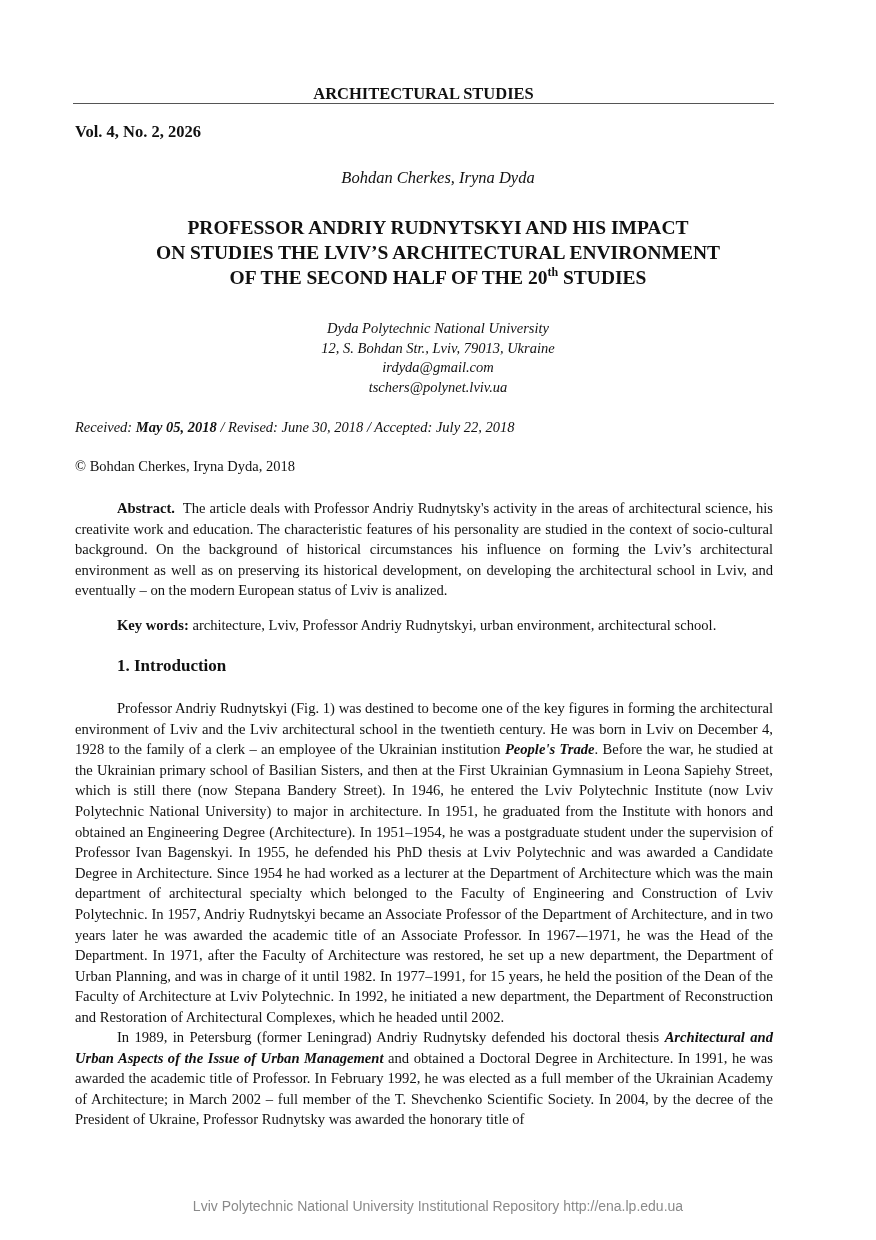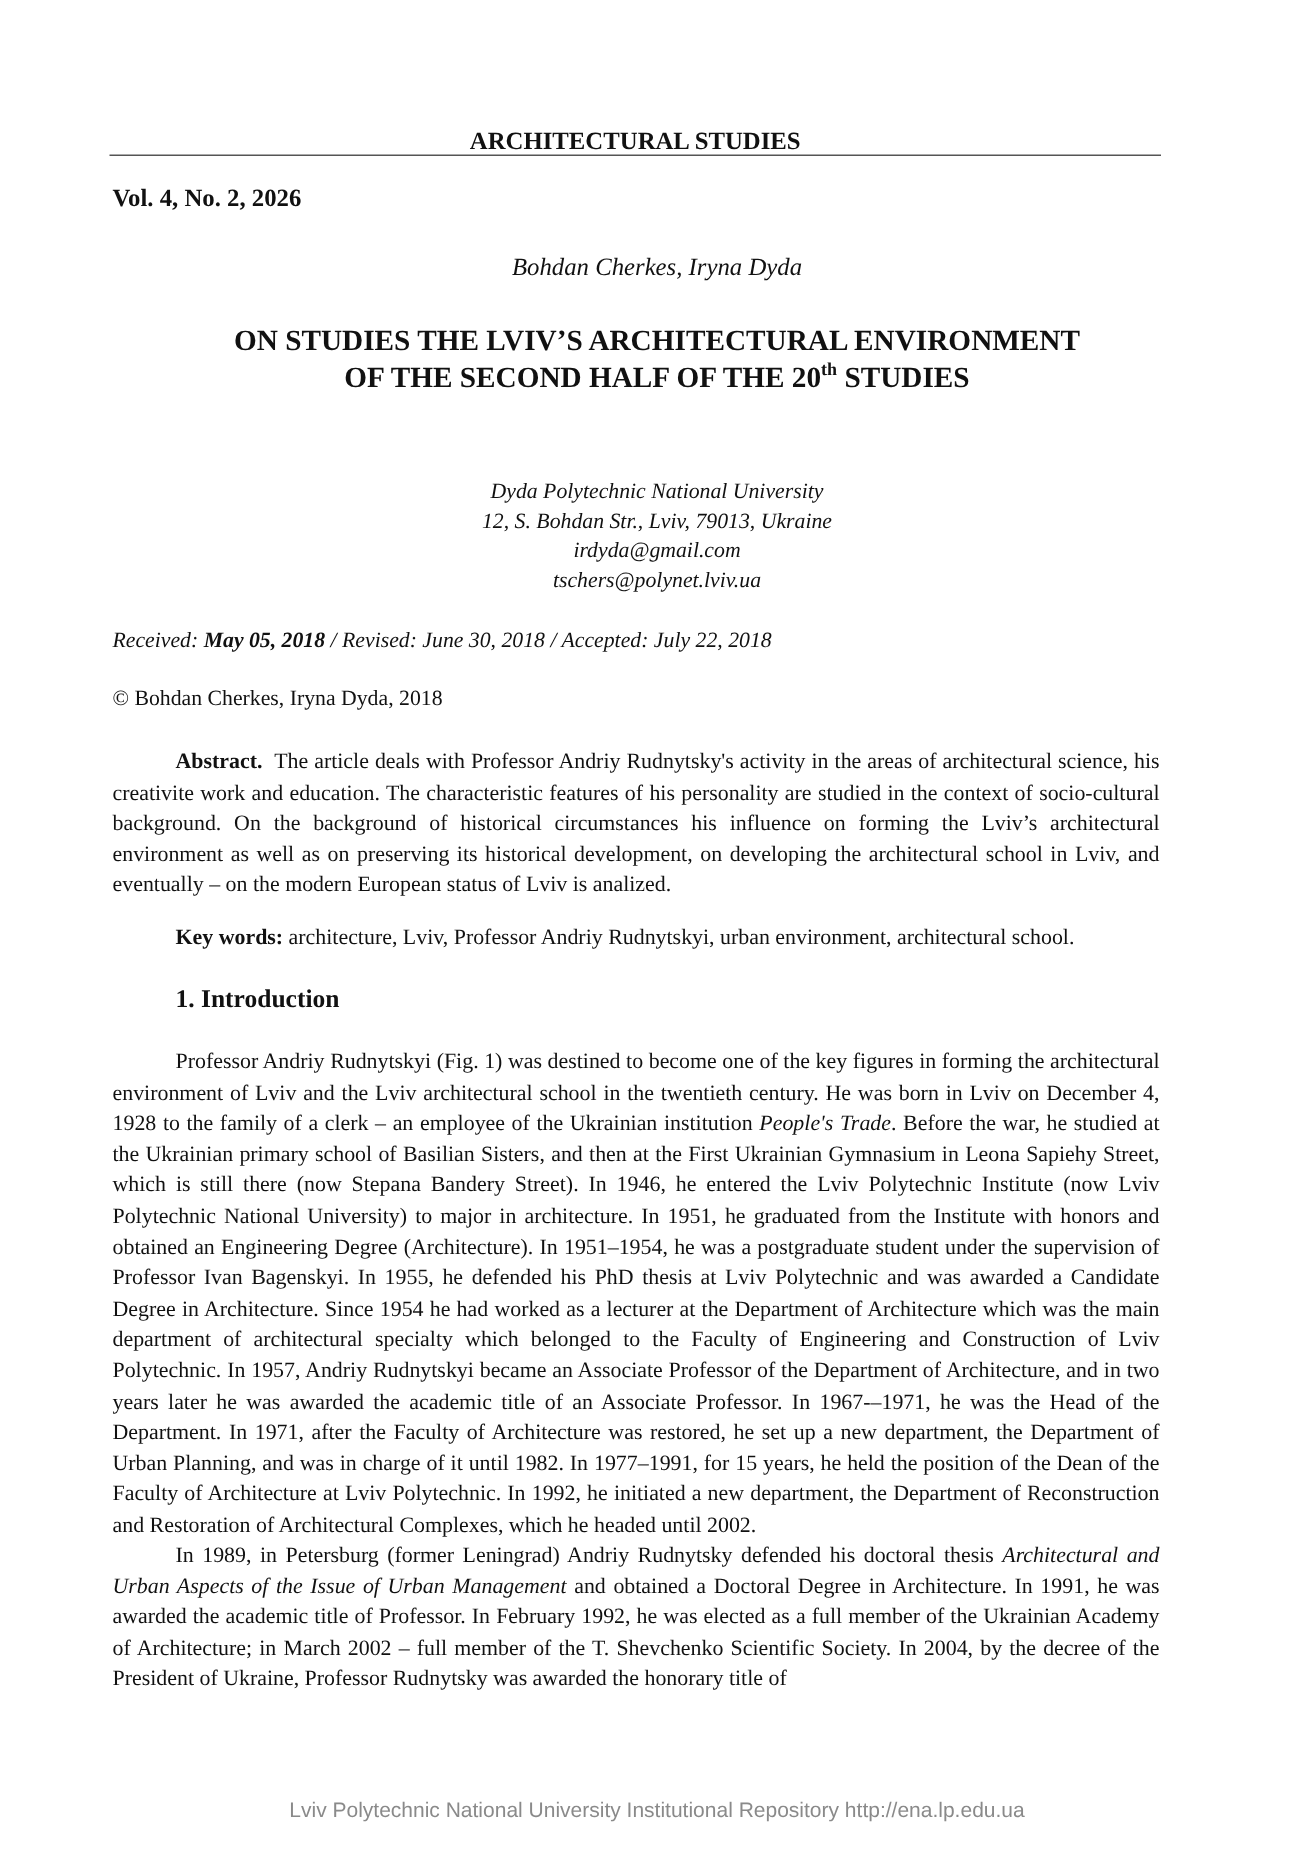--- a/index.html
+++ b/index.html
@@ -26,35 +26,36 @@
   .para { position: absolute; left: 75px; width: 698px; font-size: 14.6px; line-height: 20.6px;
          text-align: justify; text-indent: 42px; margin: 0; }
   .abstract { top: 498px; }
   .keywords { top: 615px; text-indent: 42px; white-space: nowrap; }
   .section-heading { position: absolute; left: 117px; top: 655px; font-weight: bold; font-size: 17px; line-height: 22px; margin: 0; }
   .intro-p1 { top: 698px; }
   .intro-p2 { top: 1027px; }
   .lbl { font-weight: bold; }
   .footer { position: absolute; left: 0; width: 876px; top: 1197px; text-align: center;
          font-family: "Liberation Sans", "DejaVu Sans", sans-serif; font-size: 14px; color: #8a8a8a; line-height: 18px; }
-  i.em { font-style: italic; }
+  i.em { font-style: italic; font-weight: bold; }
 </style>
 </head>
 <body>
 
 <div class="page">
 
   <div class="journal-header">ARCHITECTURAL STUDIES</div>
   <div class="header-rule"></div>
 
   <div class="volume">Vol. 4, No. 2, 2026</div>
 
   <div class="authors">Bohdan Cherkes, Iryna Dyda</div>
 
   <h1 class="title">
+    <div>PROFESSOR ANDRIY RUDNYTSKYI AND HIS IMPACT</div>
     <div>ON STUDIES THE LVIV’S ARCHITECTURAL ENVIRONMENT</div>
     <div><span>OF THE SECOND HALF OF THE 20</span><sup>th</sup><span> STUDIES</span></div>
   </h1>
 
   <div class="affiliation">
     <div>Dyda Polytechnic National University</div>
     <div>12, S. Bohdan Str., Lviv, 79013, Ukraine</div>
     <div>irdyda@gmail.com</div>
     <div>tschers@polynet.lviv.ua</div>
   </div>

